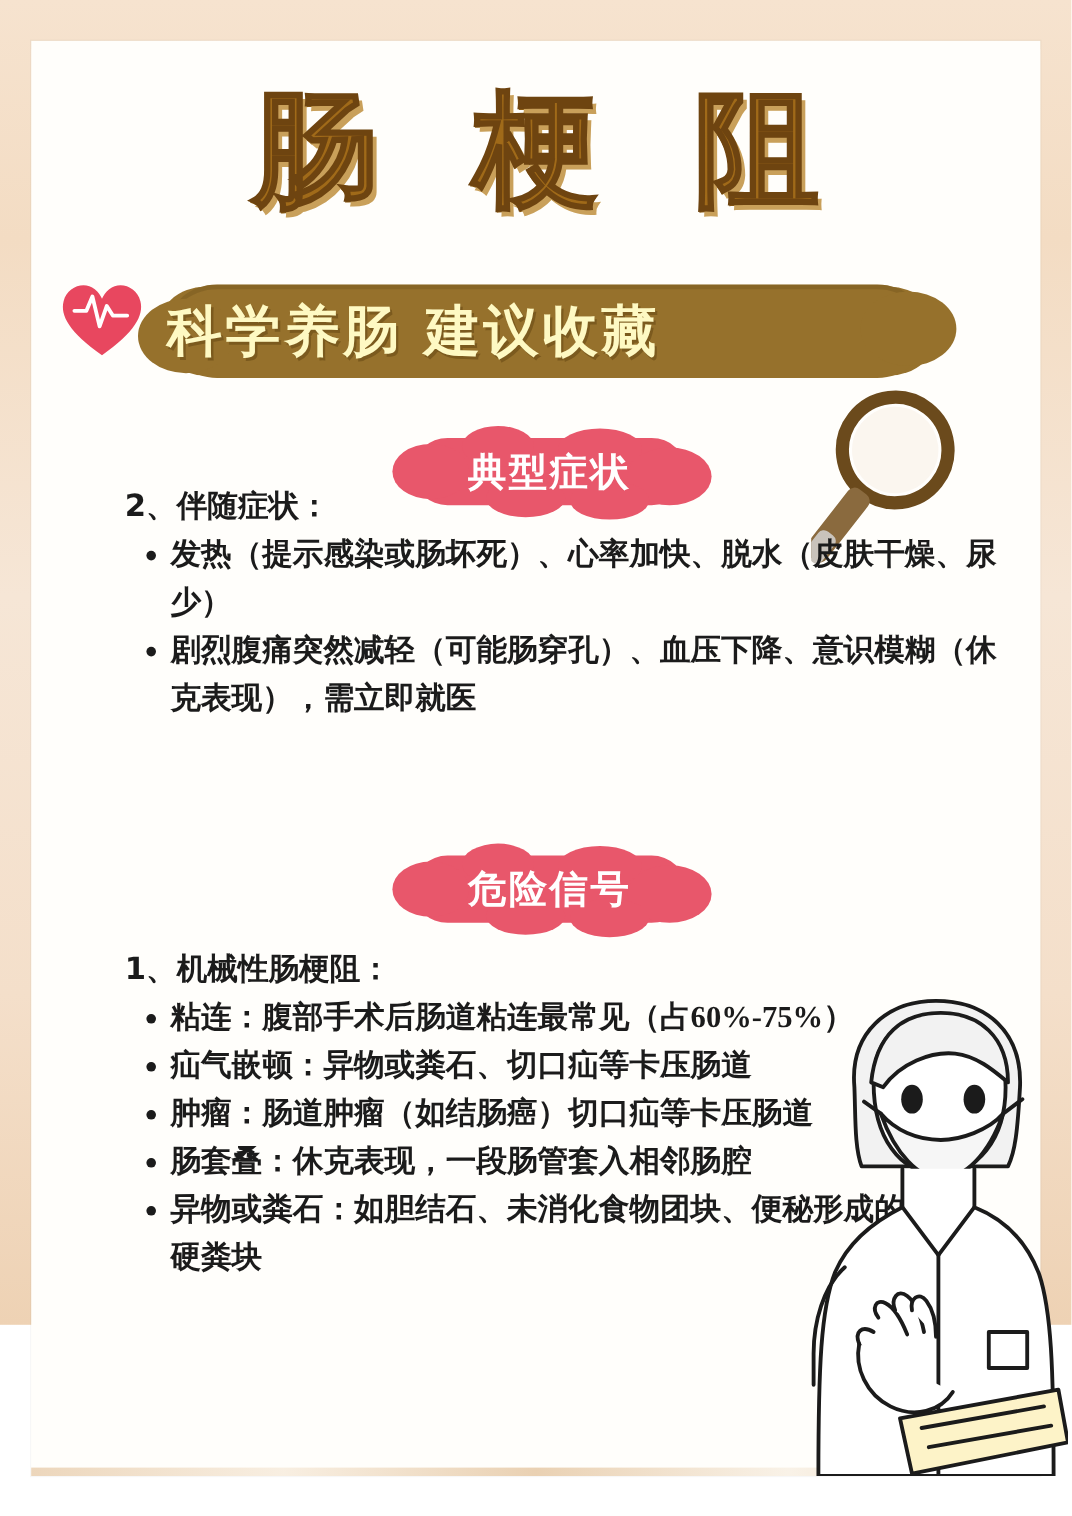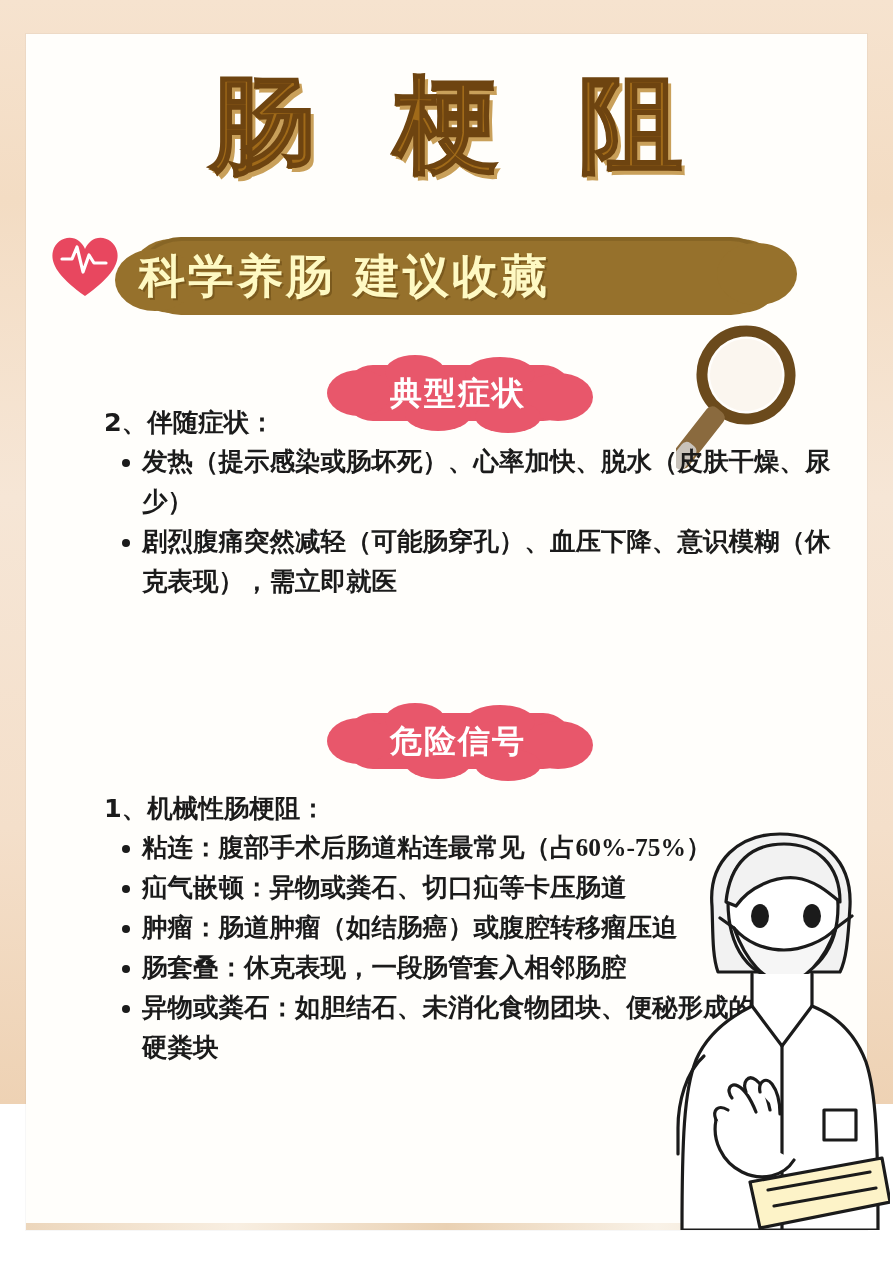--- a/index.html
+++ b/index.html
@@ -257,21 +257,21 @@
     <span class="label">危险信号</span>
   </div>
 
   <div class="content" id="sec-causes">
     <div class="num-line">
       <span>1、</span><span>机械性肠梗阻：</span>
     </div>
     <ul class="bullets">
       <li>粘连：腹部手术后肠道粘连最常见（占60%-75%）</li>
       <li>疝气嵌顿：异物或粪石、切口疝等卡压肠道</li>
-      <li>肿瘤：肠道肿瘤（如结肠癌）或腹腔转移瘤压迫</li>
+      <li>肿瘤：肠道肿瘤（如结肠癌）切口疝等卡压肠道</li>
       <li>肠套叠：休克表现，一段肠管套入相邻肠腔</li>
       <li>异物或粪石：如胆结石、未消化食物团块、便秘形成的坚硬粪块</li>
     </ul>
   </div>
 
   <div id="doctor">
     <svg viewBox="0 0 290 420" width="290" height="420">
       <g stroke="#1b1b1b" stroke-width="3.2" fill="none" stroke-linecap="round" stroke-linejoin="round">
 
         <path d="M112 96 C108 50 140 24 180 24 C222 24 252 50 250 96 C248 132 246 150 240 162 L118 162 C112 146 113 120 112 96 Z" fill="#f2f2f2"></path>

